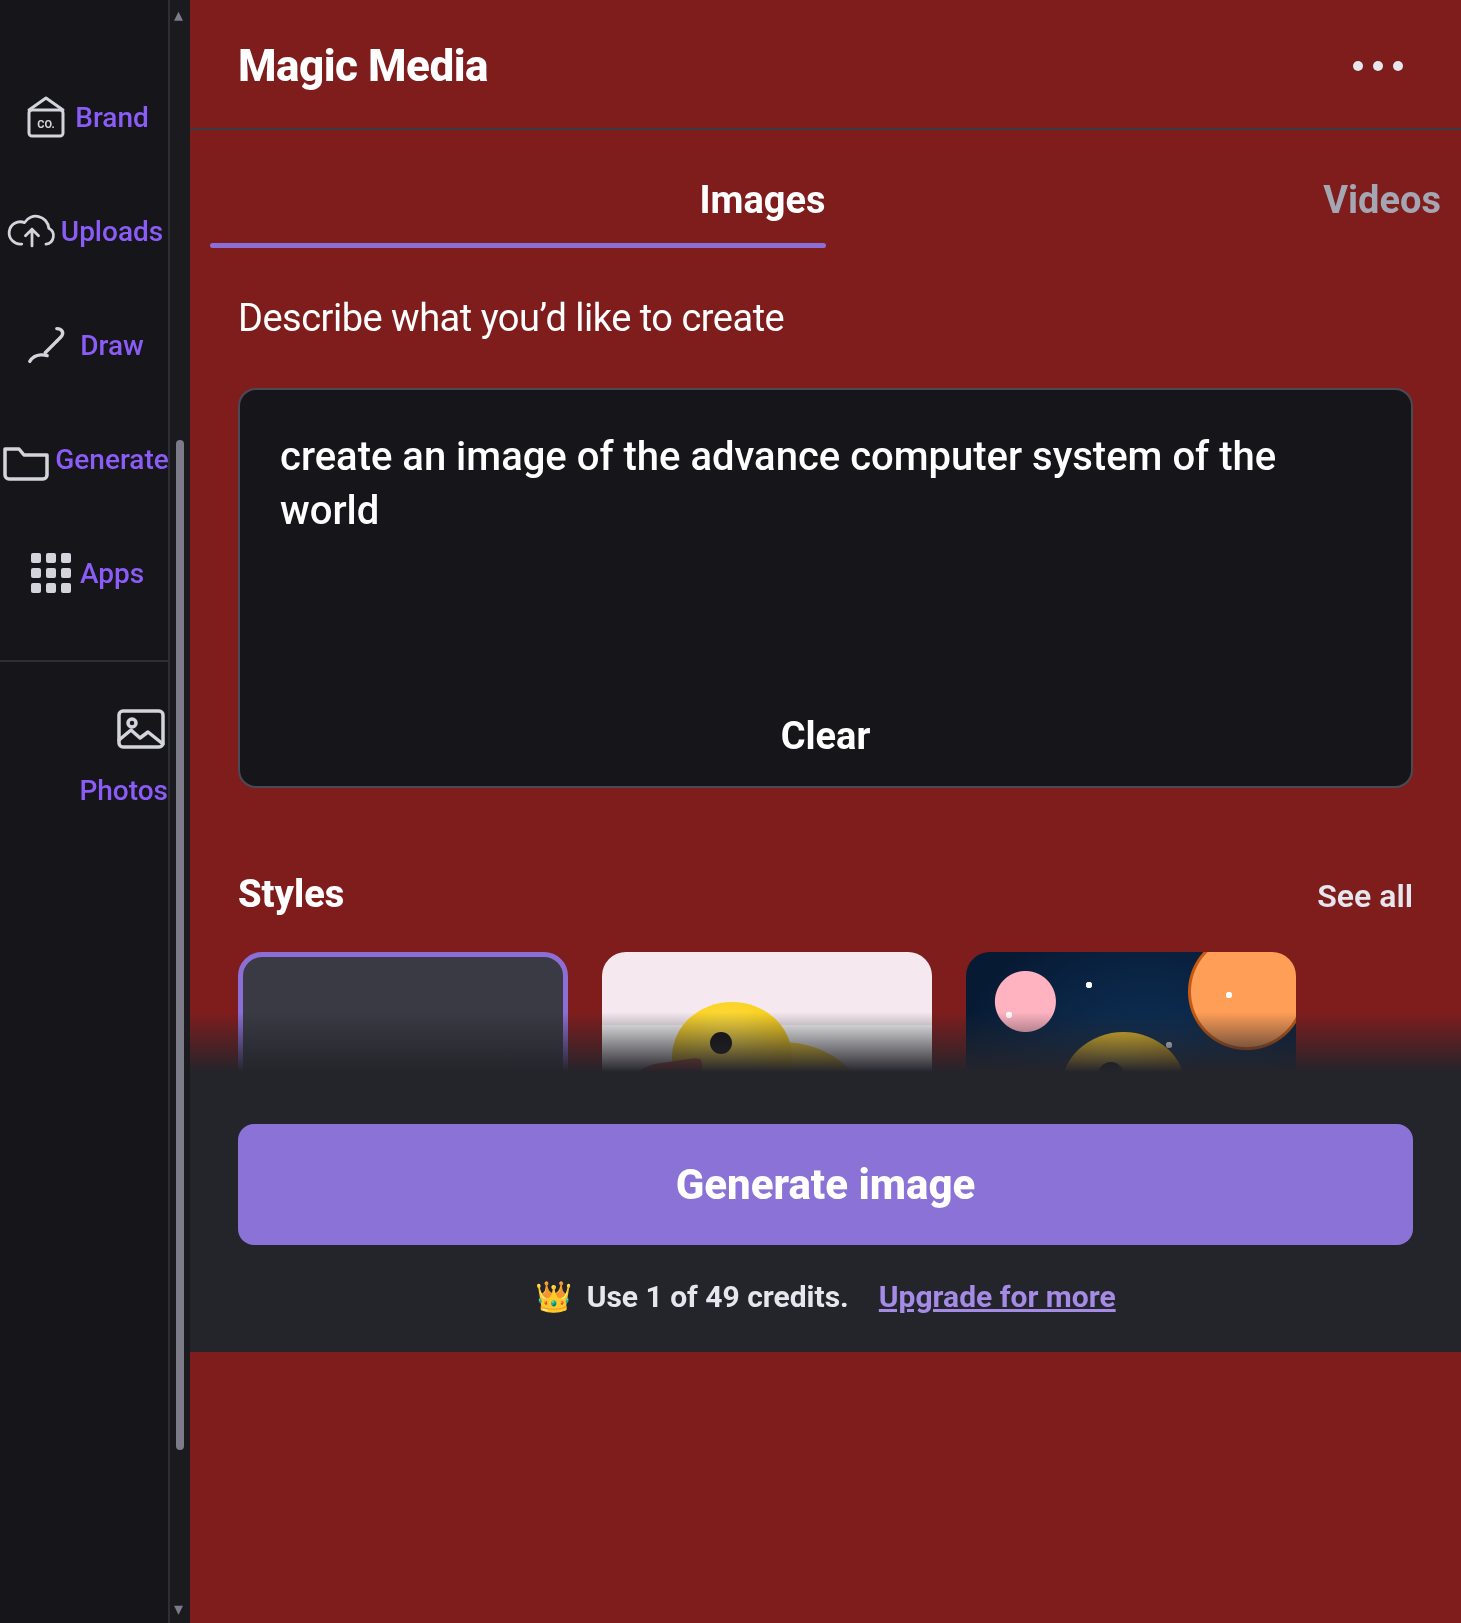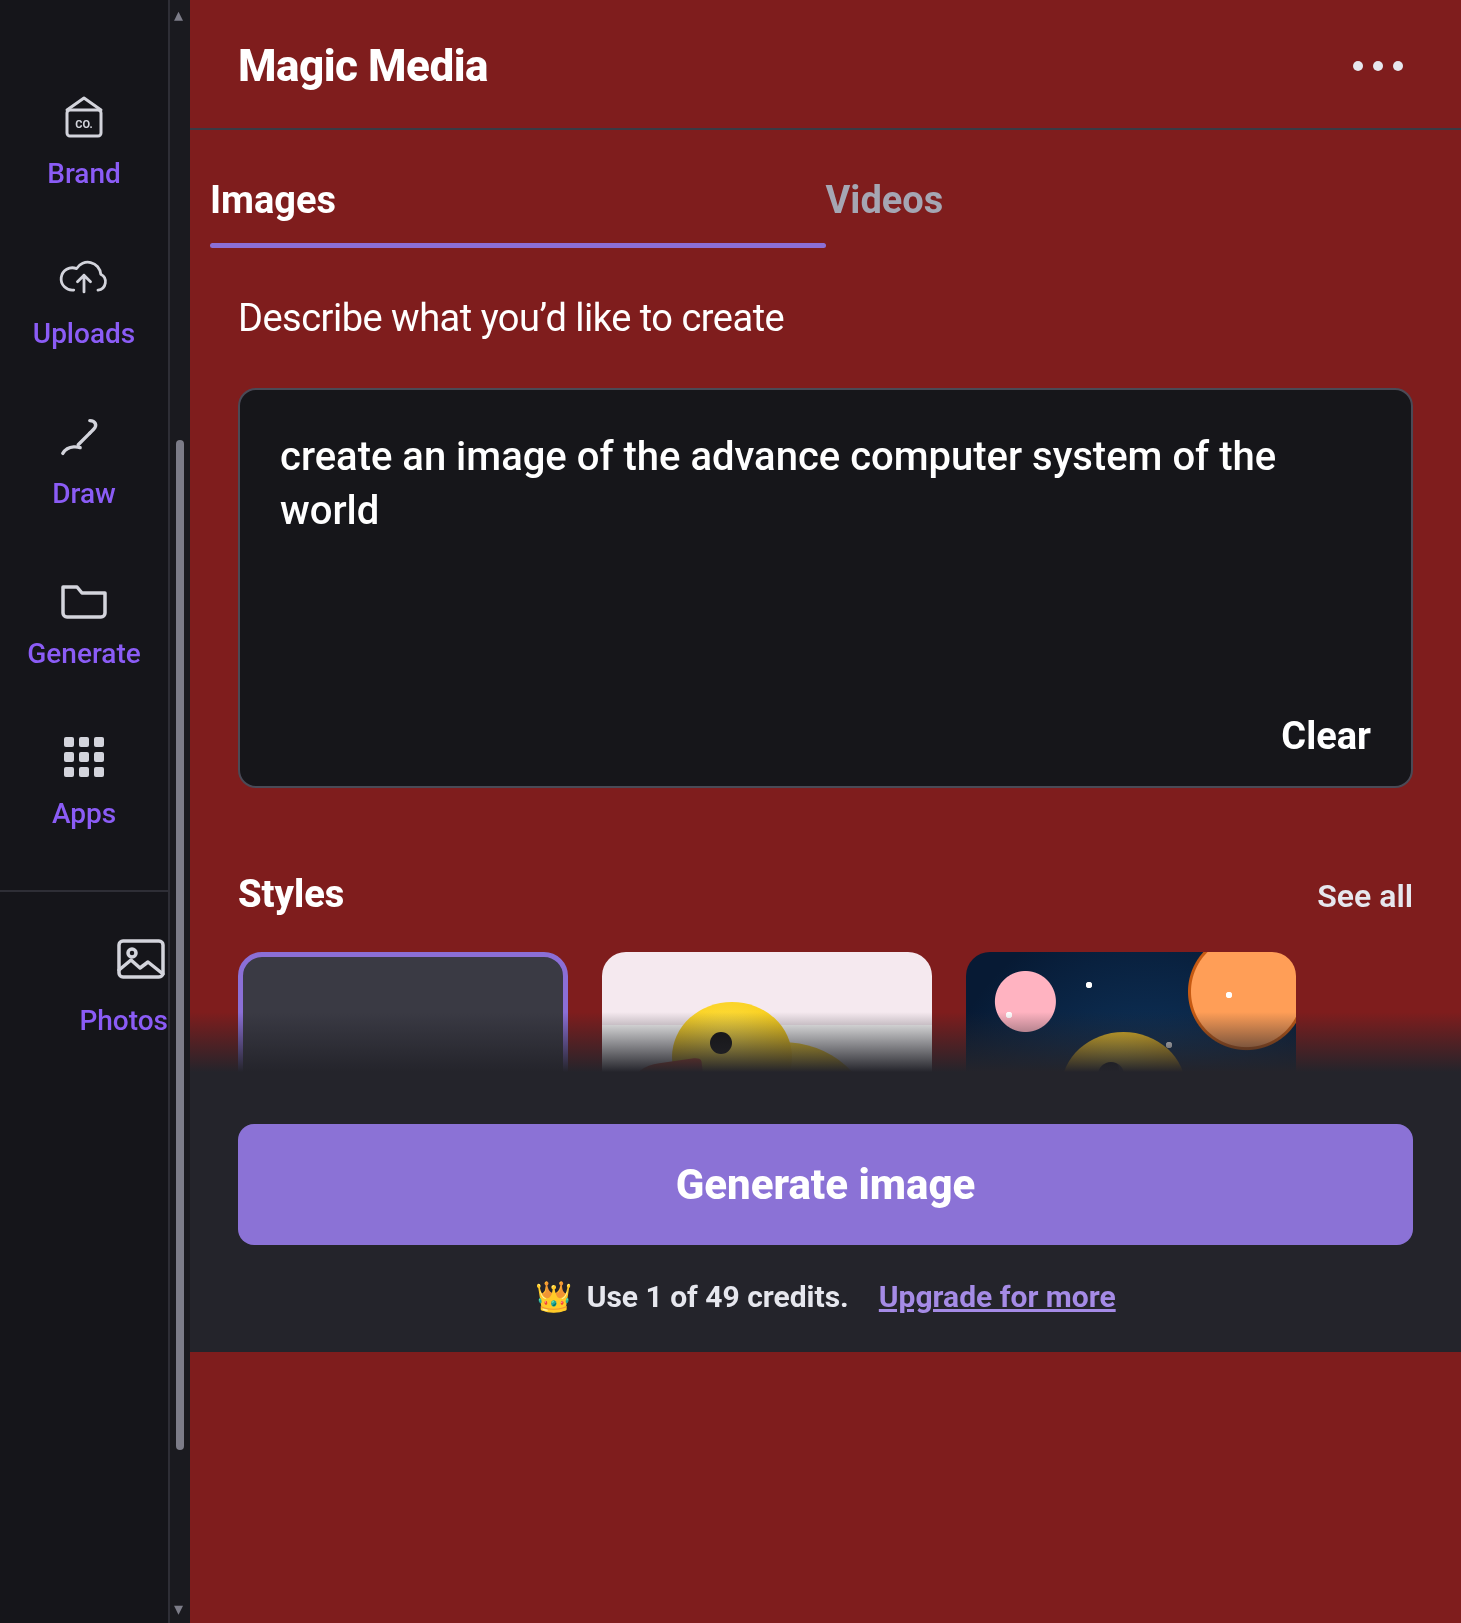--- a/index.html
+++ b/index.html
@@ -30,23 +30,23 @@
   }
   .rail-items {
     display: flex;
     flex-direction: column;
     align-items: center;
     gap: 60px;
     padding-top: 90px;
   }
   .rail-item {
     display: flex;
-    flex-direction: column;
+    flex-direction: row;
     align-items: center;
-    gap: 13px;
+    gap: 2px;
     color: #c6c7cf;
     cursor: pointer;
     user-select: none;
   }
   .rail-item .icon {
     width: 54px;
     height: 54px;
     display: flex;
     align-items: center;
     justify-content: center;
@@ -126,21 +126,21 @@
     width: 10px; height: 10px; border-radius: 50%; background: #e6e7ee;
   }
 
   .tabs {
     display: flex;
     padding: 0 20px;
     margin-top: 18px;
   }
   .tab {
     flex: 1;
-    text-align: left;
+    text-align: right;
     padding: 30px 0 26px 0;
     font-size: 38px;
     font-weight: 700;
     color: #a5a6b3;
     cursor: pointer;
     position: relative;
   }
   .tab.active {
     color: #ffffff;
   }
@@ -179,21 +179,21 @@
     outline: none;
     resize: none;
     color: #ffffff;
     font-size: 40px;
     font-family: inherit;
     line-height: 1.35;
     font-weight: 500;
   }
   .prompt-footer {
     display: flex;
-    justify-content: flex-end;
+    justify-content: center;
     margin-top: 30px;
   }
   .clear-btn {
     background: transparent;
     border: none;
     color: #ffffff;
     font-size: 38px;
     font-weight: 700;
     cursor: pointer;
     font-family: inherit;

